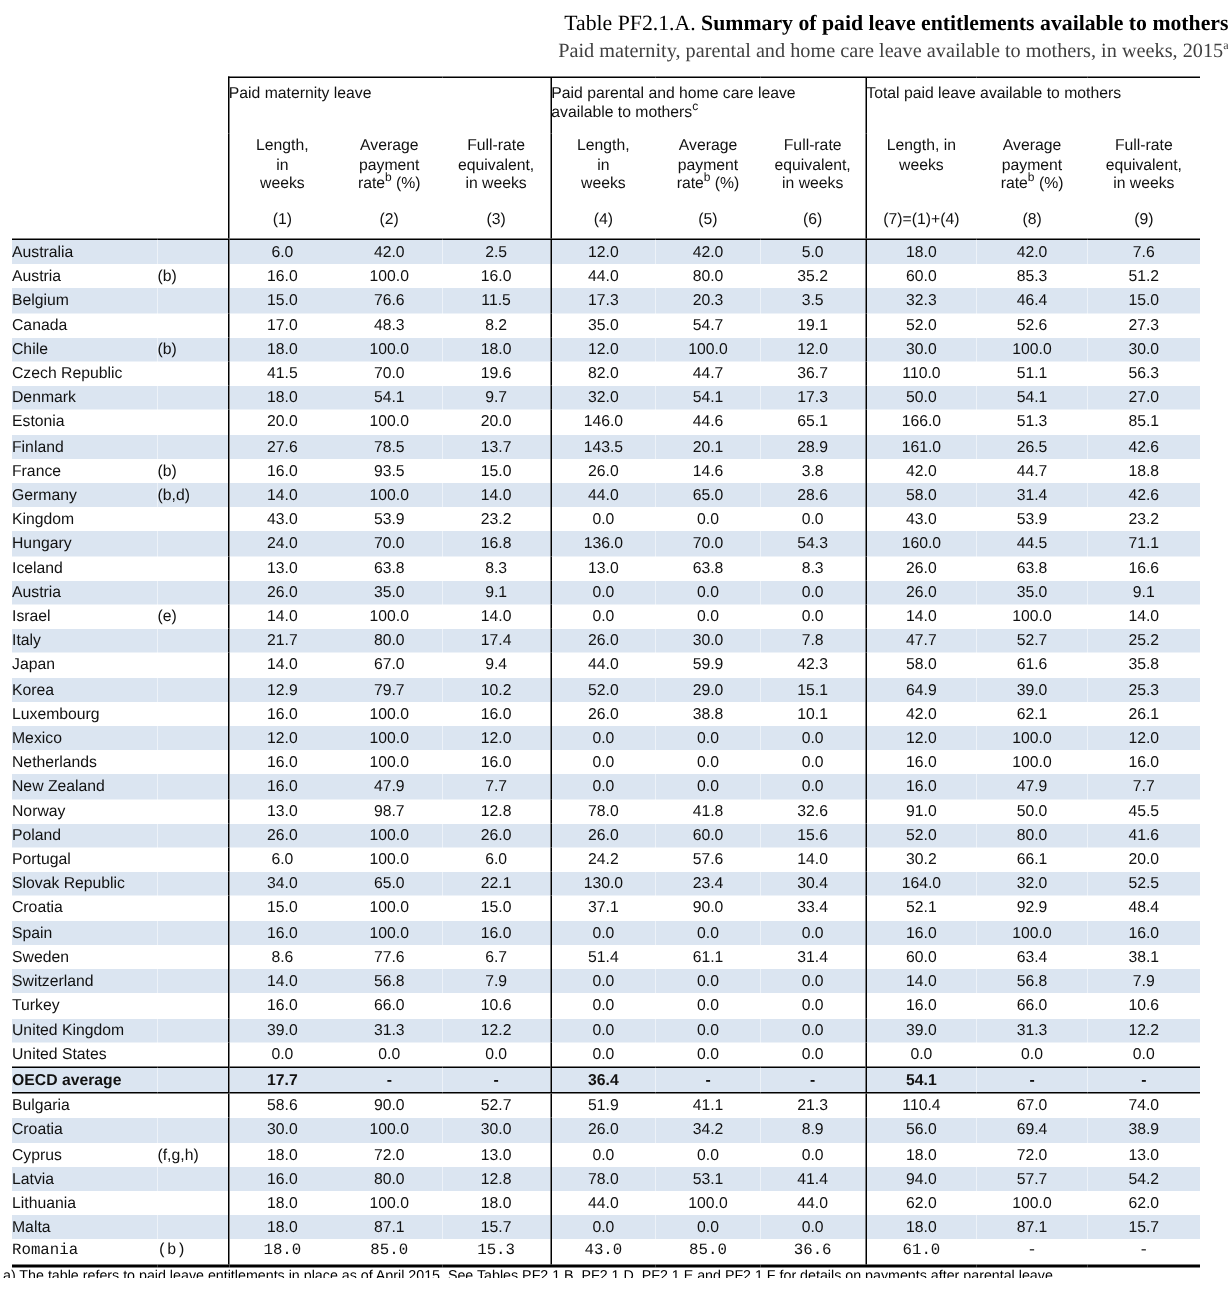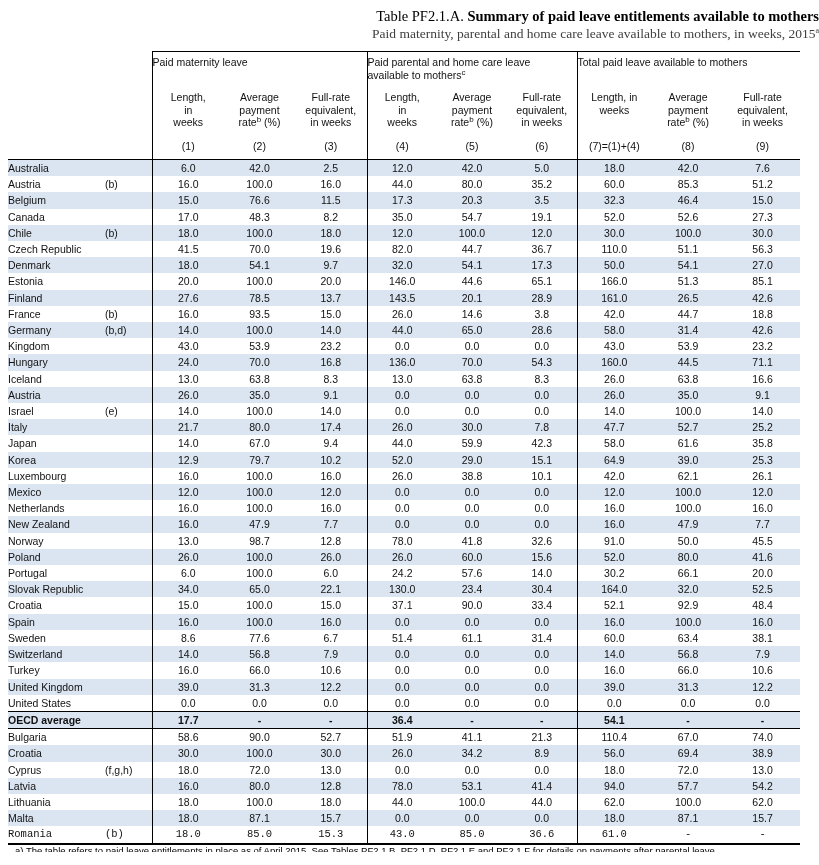--- a/index.html
+++ b/index.html
@@ -60,21 +60,21 @@
   
   tbody td { height: 16.2px; line-height: 16.2px; vertical-align: middle; }
   tbody tr:nth-child(odd) { background: #dbe5f1; }
   td.c-name { text-align: left; padding-left: 12px; }
   td.c-note { text-align: left; padding-left: 8px; }
   td.num { text-align: center; }
   tr.oecd td { font-weight: bold; border-top: 1.5px solid #000; border-bottom: 1.5px solid #000; }
   tbody tr:last-child td { border-bottom: 2px solid #000; font-family: Liberation Mono, monospace; }
   
   .footnote-clip {
-    margin-left: 15px;
+    margin-left: 2px;
     width: 792px;
     height: 7px;
     overflow: hidden;
   }
   .footnote-clip .fn-text { font-size: 9.5px; line-height: 12px; color: #000; }
 </style>
 </head>
 <body>
 
 <div id="page">

